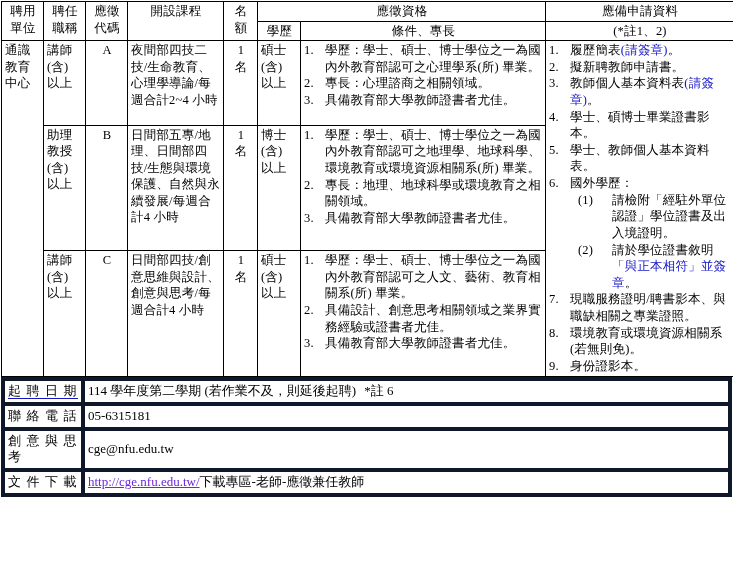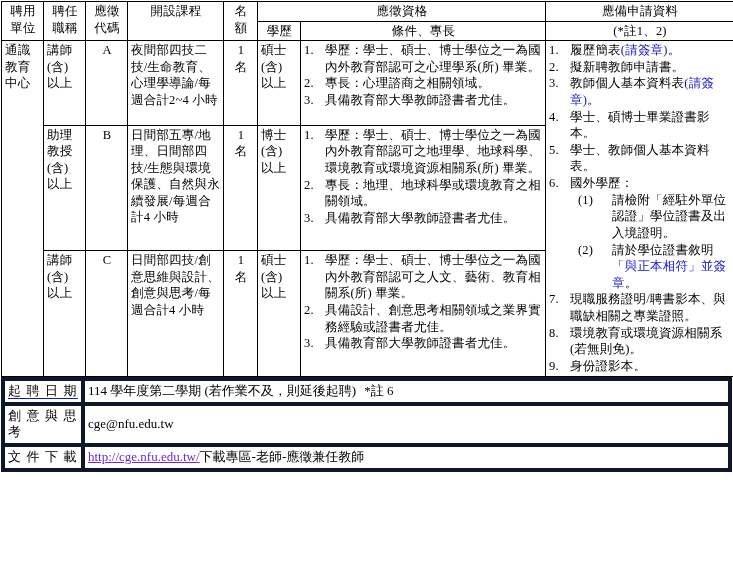--- a/index.html
+++ b/index.html
@@ -312,20 +312,24 @@
     <colgroup>
         <col style="width:80px">
         <col>
       </colgroup>
     <tbody>
       <tr>
         <td class="lbl underline-lbl"><span>起聘日期</span></td>
         <td><span>114 學年度第二學期 (若作業不及，則延後起聘)</span><span class="note">*註 6</span></td>
       </tr>
       <tr>
+        <td class="lbl">聯絡電話</td>
+        <td>05-6315181</td>
+      </tr>
+      <tr>
         <td class="lbl">創意與思考</td>
         <td>cge@nfu.edu.tw</td>
       </tr>
       <tr>
         <td class="lbl">文件下載</td>
         <td><a class="doclink" href="#">http://cge.nfu.edu.tw/</a><span>下載專區-老師-應徵兼任教師</span></td>
       </tr>
     </tbody>
   </table>
 

